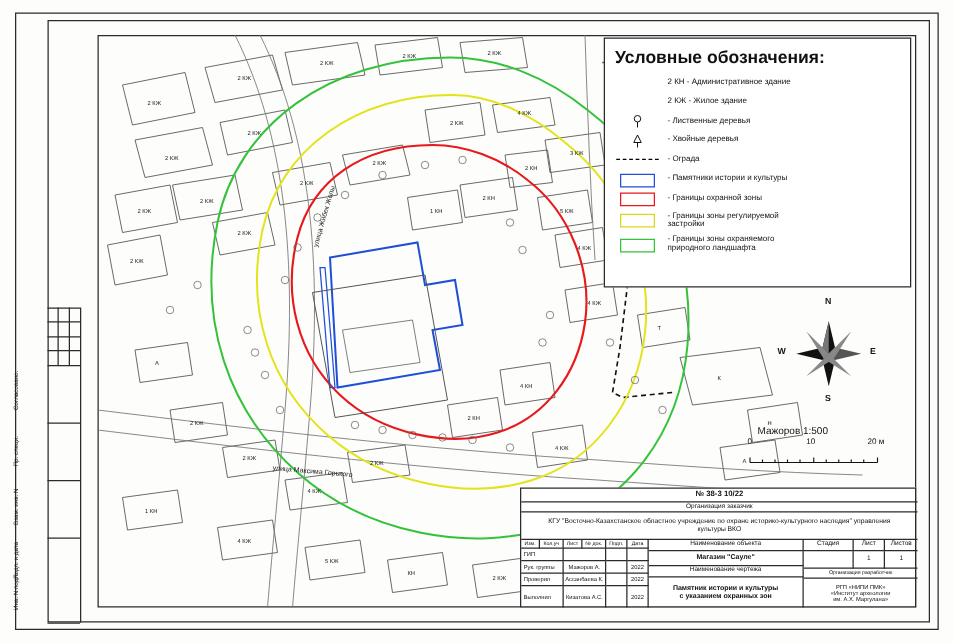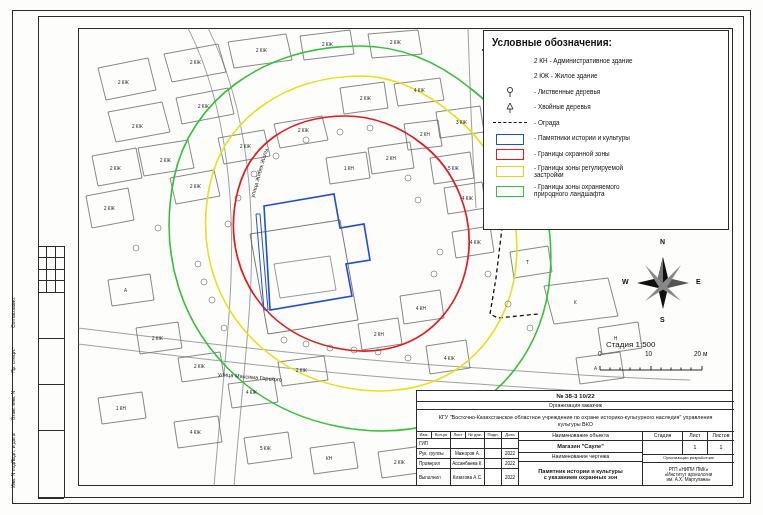--- a/index.html
+++ b/index.html
@@ -91,21 +91,21 @@
   .legend {
     position: absolute;
     left: 483px; top: 30px;
     width: 246px; height: 200px;
     background: #ffffff;
     border: 1px solid #2b2b2b;
     box-sizing: border-box;
     padding: 6px 8px;
   }
   .legend-title {
-    font-size: 10px;
+    font-size: 14px;
     font-weight: bold;
     color: #111;
     margin-bottom: 7px;
   }
   .legend-row {
     display: flex;
     align-items: center;
     margin-bottom: 4.5px;
     font-size: 6.4px;
     color: #111;
@@ -485,21 +485,21 @@
         <polygon points="-18,18 -4,4 0,0 4,4" fill="#888"></polygon>
         <polygon points="18,18 4,4 0,0 -4,4" fill="#888"></polygon>
       </g>
     </svg>
     <div class="compass-letter" style="left:40px; top:-2px;">N</div>
     <div class="compass-letter" style="left:40px; top:76px;">S</div>
     <div class="compass-letter" style="left:76px; top:38px;">E</div>
     <div class="compass-letter" style="left:2px; top:38px;">W</div>
   </div>
 
-  <div class="scale-label">Стадия 1:500</div>
+  <div class="scale-label">Мажоров 1:500</div>
   <div class="scalebar">
     <svg width="120" height="14" viewBox="0 0 120 14">
       <line x1="6" y1="10" x2="108" y2="10" stroke="#111" stroke-width="0.9"></line>
       <g stroke="#111" stroke-width="0.9">
         <line x1="6" y1="6" x2="6" y2="10"></line>
         <line x1="16" y1="7.5" x2="16" y2="10"></line>
         <line x1="26" y1="7.5" x2="26" y2="10"></line>
         <line x1="36" y1="7.5" x2="36" y2="10"></line>
         <line x1="46" y1="7.5" x2="46" y2="10"></line>
         <line x1="57" y1="6" x2="57" y2="10"></line>

